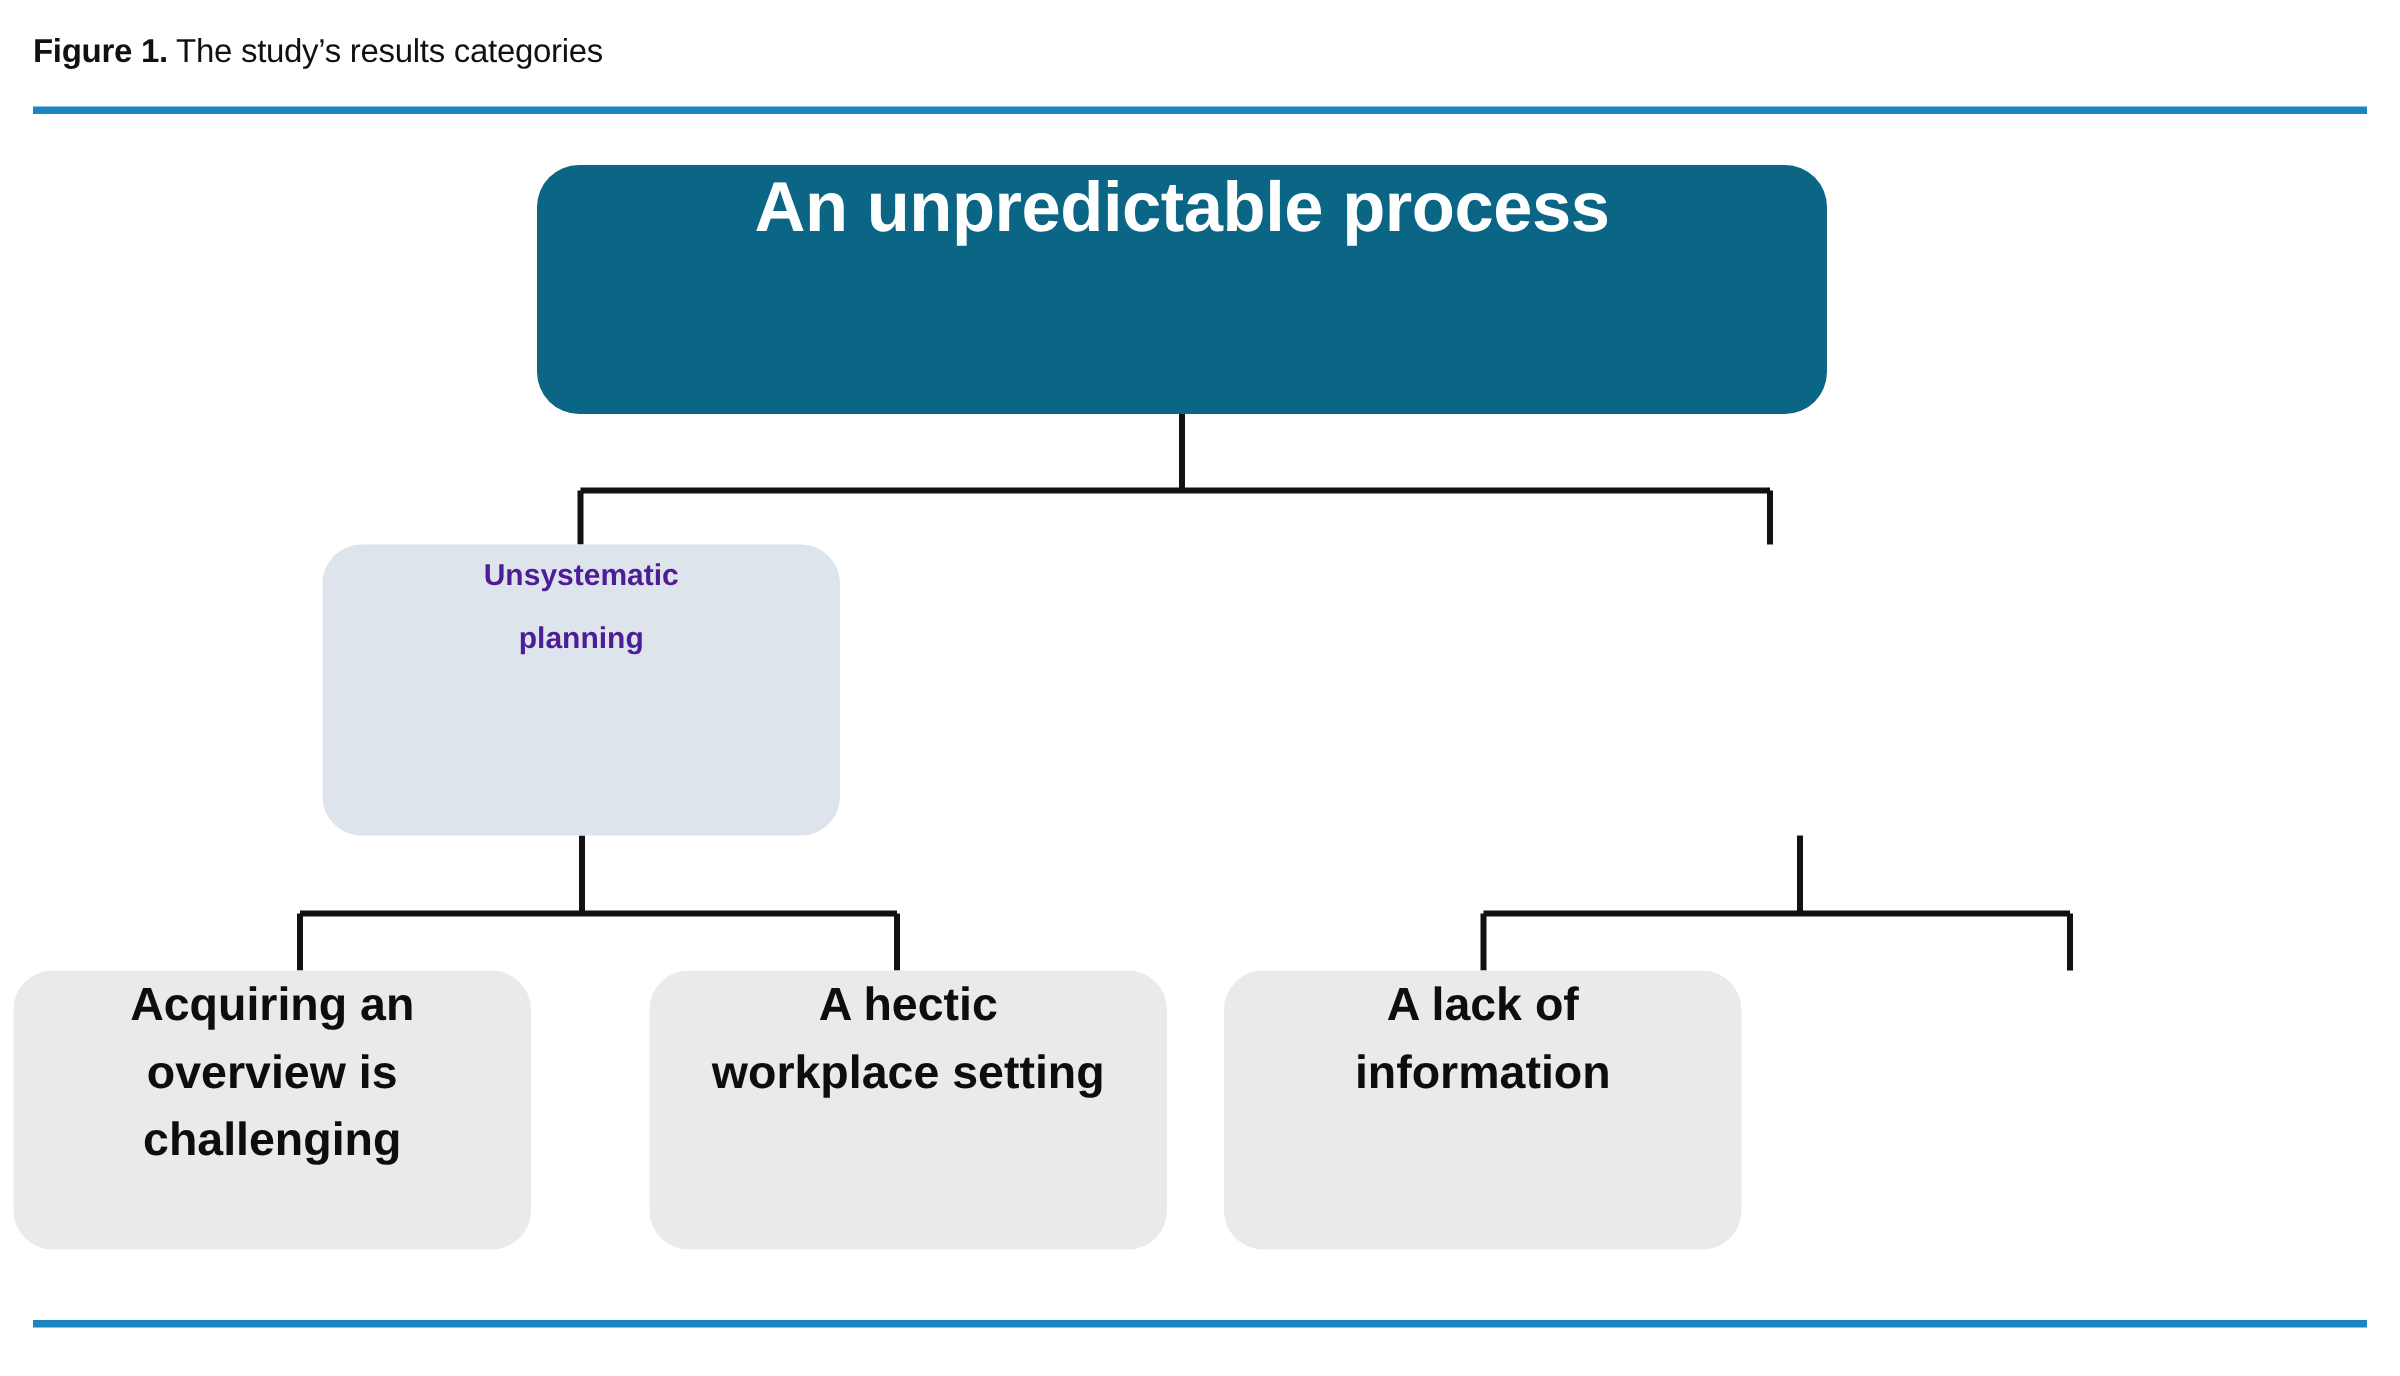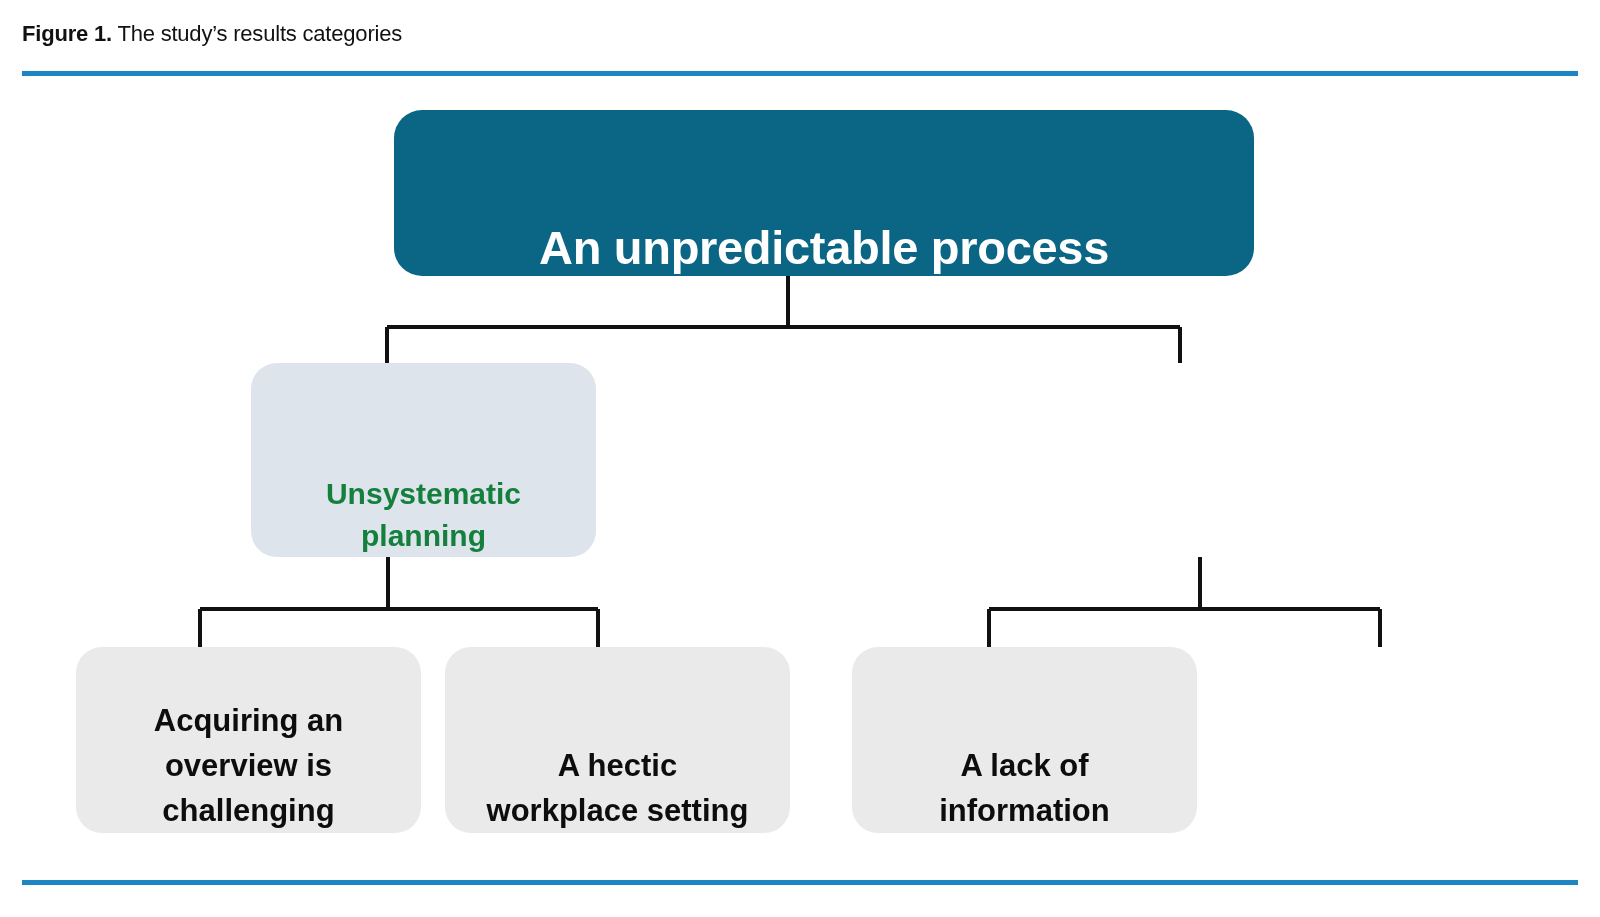--- a/index.html
+++ b/index.html
@@ -58,26 +58,25 @@
     top: 0;
     width: 1600px;
     height: 917px;
     pointer-events: none;
   }
 
   
   .node {
     position: absolute;
     display: flex;
-    align-items: flex-end;
+    align-items: flex-start;
     justify-content: center;
     text-align: center;
     box-sizing: border-box;
     border-radius: 26px;
-    margin-left: 36px;
   }
   .node-label {
     display: block;
     white-space: pre-line;
   }
 
   
   #node-root {
     left: 358px;
     top: 110px;
@@ -97,35 +96,35 @@
   
   .node-mid {
     width: 345px;
     height: 194px;
     top: 363px;
     background: #dde4ec;
   }
   #node-mid-0 { left: 215px; }
   #node-mid-1 { left: 1028px; }
   .node-mid .node-label {
-    color: #15803d;
-    font-size: 30px;
+    color: #4c1d95;
+    font-size: 20px;
     font-weight: bold;
     line-height: 42px;
   }
 
   
   .node-leaf {
     width: 345px;
     height: 186px;
     top: 647px;
     background: #ebeaea;
   }
-  #node-leaf-0 { left: 40px; }
-  #node-leaf-1 { left: 409px; }
+  #node-leaf-0 { left: 9px; }
+  #node-leaf-1 { left: 433px; }
   #node-leaf-2 { left: 816px; }
   #node-leaf-3 { left: 1207px; }
   .node-leaf .node-label {
     color: #0d0d0d;
     font-size: 31px;
     font-weight: bold;
     line-height: 45px;
   }
 </style>
 </head>

